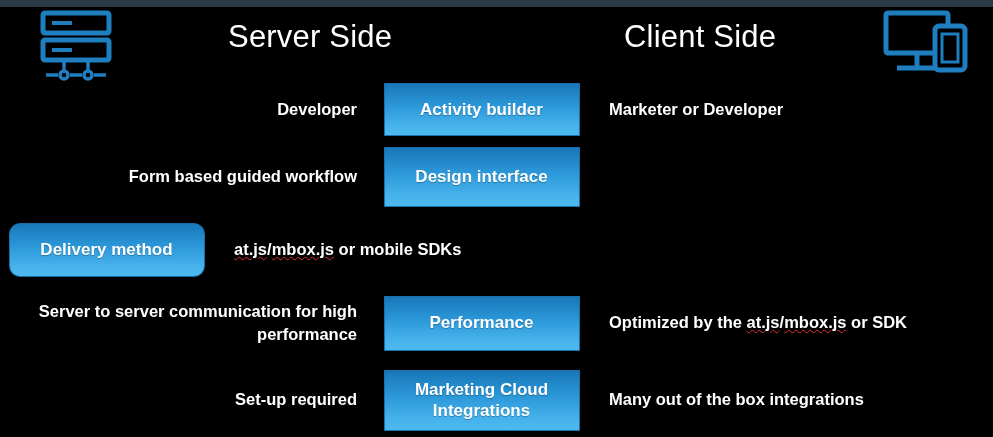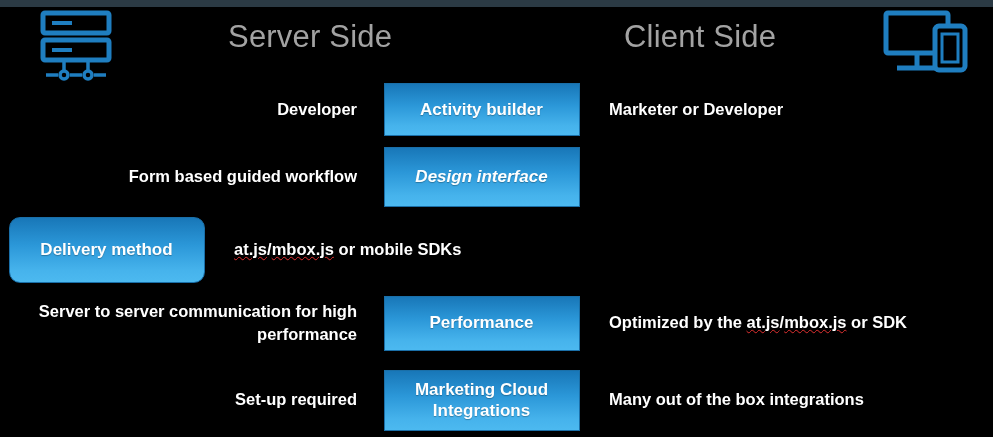--- a/index.html
+++ b/index.html
@@ -41,21 +41,21 @@
     width: 993px;
     height: 82px;
   }
 
   .hdr-title {
     position: absolute;
     top: 19px;
     font-size: 31px;
     font-weight: 400;
     letter-spacing: 0.2px;
-    color: #a3a3a3;
+    color: #ffffff;
     white-space: nowrap;
   }
   .hdr-title.server { left: 228px; }
   .hdr-title.client { left: 624px; }
 
   
   .icon-wrap {
     position: absolute;
     top: 8px;
   }
@@ -189,27 +189,27 @@
       <div class="cell-left">Developer</div>
       <div class="cell-center">
         <div class="chip" style="height:53px;">Activity builder</div>
       </div>
       <div class="cell-right">Marketer or Developer</div>
     </div>
 
     <div class="row" style="top:59px; height:72px;">
       <div class="cell-left">Form based guided workflow</div>
       <div class="cell-center">
-        <div class="chip" style="height:60px;font-style:italic;">Design interface</div>
+        <div class="chip" style="height:60px;">Design interface</div>
       </div>
     </div>
 
     <div class="row" style="top:135px; height:66px;">
       <div class="cell-center">
-        <div class="chip" style="height:66px;border-radius:11px;">Delivery method</div>
+        <div class="chip" style="height:54px;border-radius:11px;">Delivery method</div>
       </div>
       <div class="cell-right"><span class="squiggle">at.js</span>/<span class="squiggle">mbox.js</span> or mobile SDKs</div>
     </div>
 
     <div class="row" style="top:205px; height:72px;">
       <div class="cell-left">Server to server communication for high performance</div>
       <div class="cell-center">
         <div class="chip" style="height:55px;">Performance</div>
       </div>
       <div class="cell-right">Optimized by the <span class="squiggle">at.js</span>/<span class="squiggle">mbox.js</span> or SDK</div>

